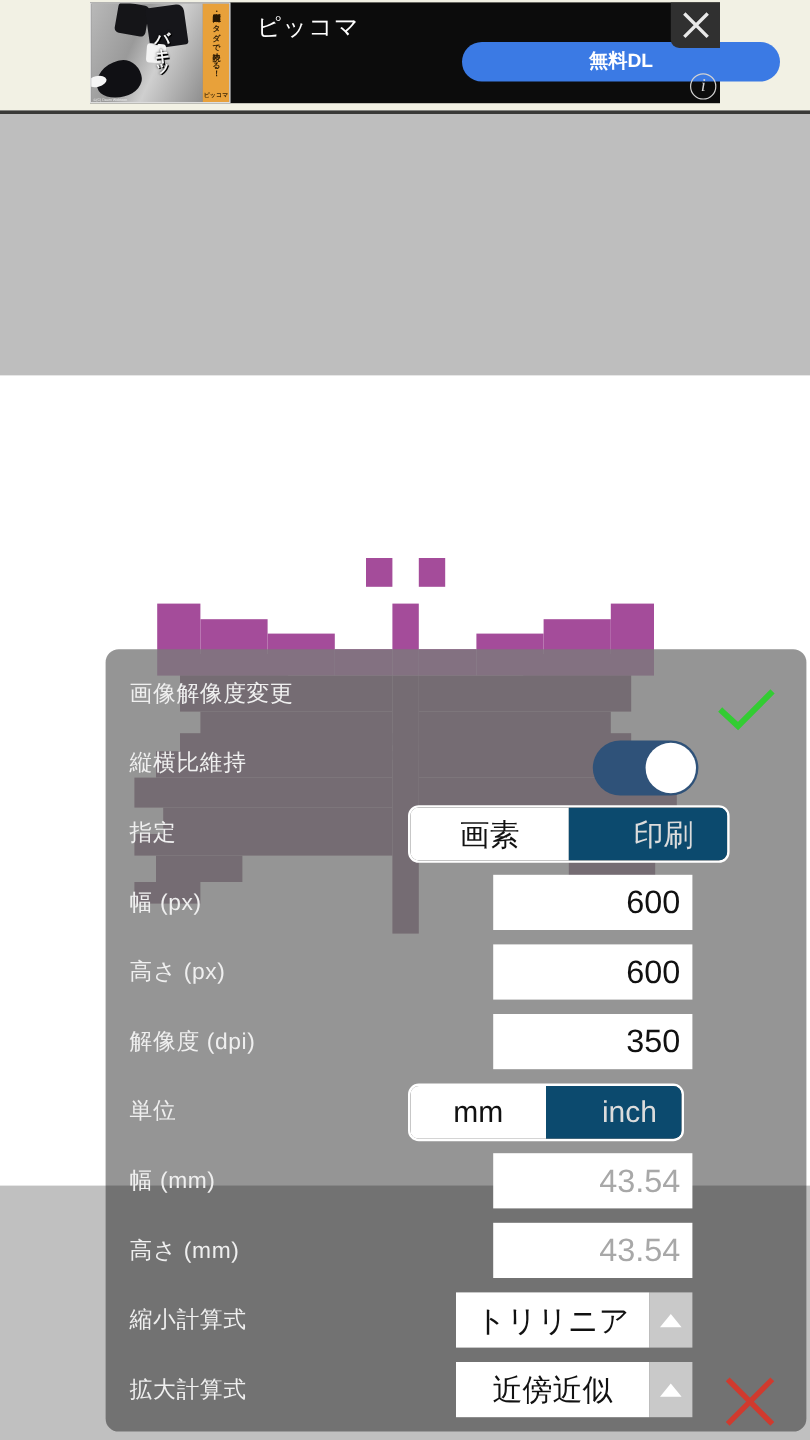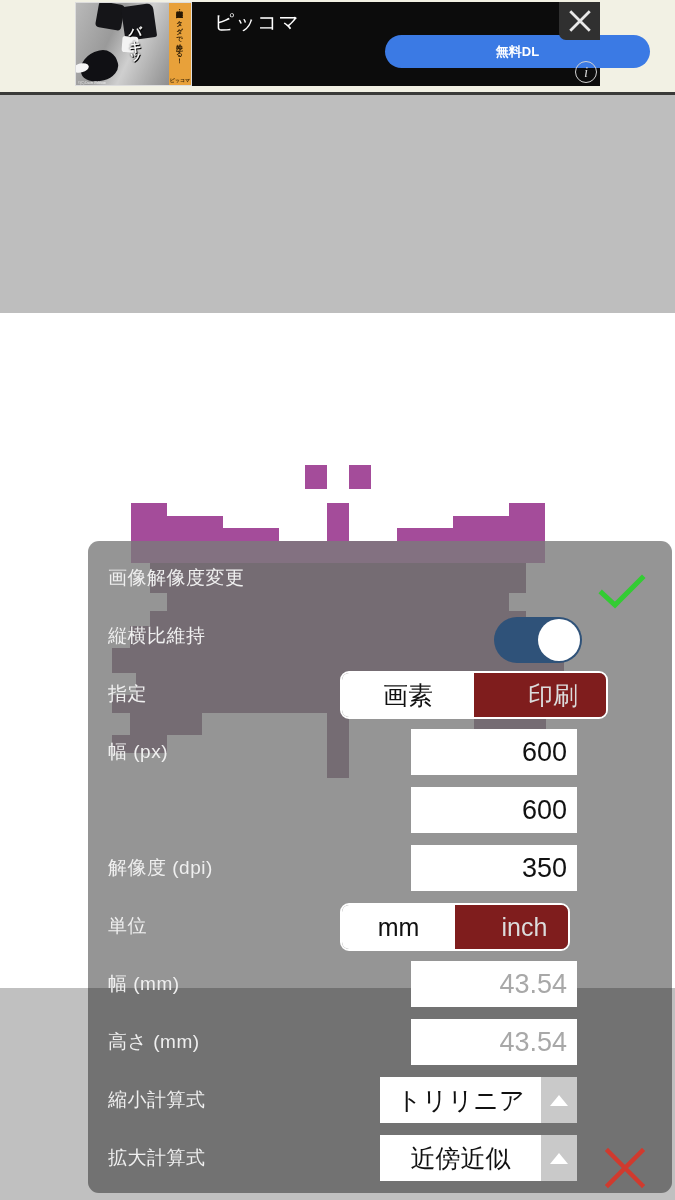--- a/index.html
+++ b/index.html
@@ -72,21 +72,21 @@
   .ad-thumb .strip .brand {
     position: absolute; bottom: 2px; font-size: 5px; color: #3a2606; font-weight: bold;
   }
   .ad-body { position: relative; flex: 1; }
   .ad-title {
     position: absolute; left: 22px; top: 7px; color: #ffffff;
     font-size: 20px; letter-spacing: 1px;
   }
   .ad-cta {
     position: absolute; left: 193px; top: 33px; width: 265px; height: 33px;
-    background: #3b7ae4; border-radius: 17px; color: #fff; font-size: 13px;
+    background: #3b7ae4; border-radius: 17px; color: #fff; font-size: 16px;
     display: flex; align-items: center; justify-content: center; font-weight: bold;
   }
   .ad-close {
     position: absolute; right: 0px; top: 0px; width: 41px; height: 38px;
     background: #303030; border-bottom-left-radius: 7px;
     display: flex; align-items: center; justify-content: center;
   }
   .ad-close svg { width: 26px; height: 26px; }
   .ad-info {
     position: absolute; right: 3px; bottom: 3px; width: 22px; height: 22px;
@@ -154,21 +154,21 @@
   
   .seg {
     position: absolute; height: 48px; border: 2px solid #ffffff;
     border-radius: 9px; display: flex; overflow: hidden; background: #6f6f6f;
   }
   .seg .opt {
     display: flex; align-items: center; justify-content: center;
     font-size: 25px; width: 50%;
   }
   .seg .opt.on  { background: #ffffff; color: #111111; }
-  .seg .opt.off { background: #7f1d1d; color: #dcdcdc; padding-left: 26px; }
+  .seg .opt.off { background: #0c4a6e; color: #dcdcdc; padding-left: 26px; }
 
   
   .field {
     position: absolute; height: 46px; background: #ffffff;
     display: flex; align-items: center; justify-content: flex-end;
     padding-right: 10px; font-size: 27px; color: #111111;
   }
   .field.disabled { color: #a8a8a8; }
 
   
@@ -299,20 +299,21 @@
           <div class="opt off">印刷</div>
         </div>
       </div>
 
       <div class="row" style="top:182px;">
         <div class="label">幅 (px)</div>
         <div class="field" style="left:323px; top:6px; width:166px;">600</div>
       </div>
 
       <div class="row" style="top:240px;">
+        <div class="label">高さ (px)</div>
         <div class="field" style="left:323px; top:6px; width:166px;">600</div>
       </div>
 
       <div class="row" style="top:298px;">
         <div class="label">解像度 (dpi)</div>
         <div class="field" style="left:323px; top:6px; width:166px;text-align:right;">350</div>
       </div>
 
       <div class="row" style="top:356px;">
         <div class="label">単位</div>

